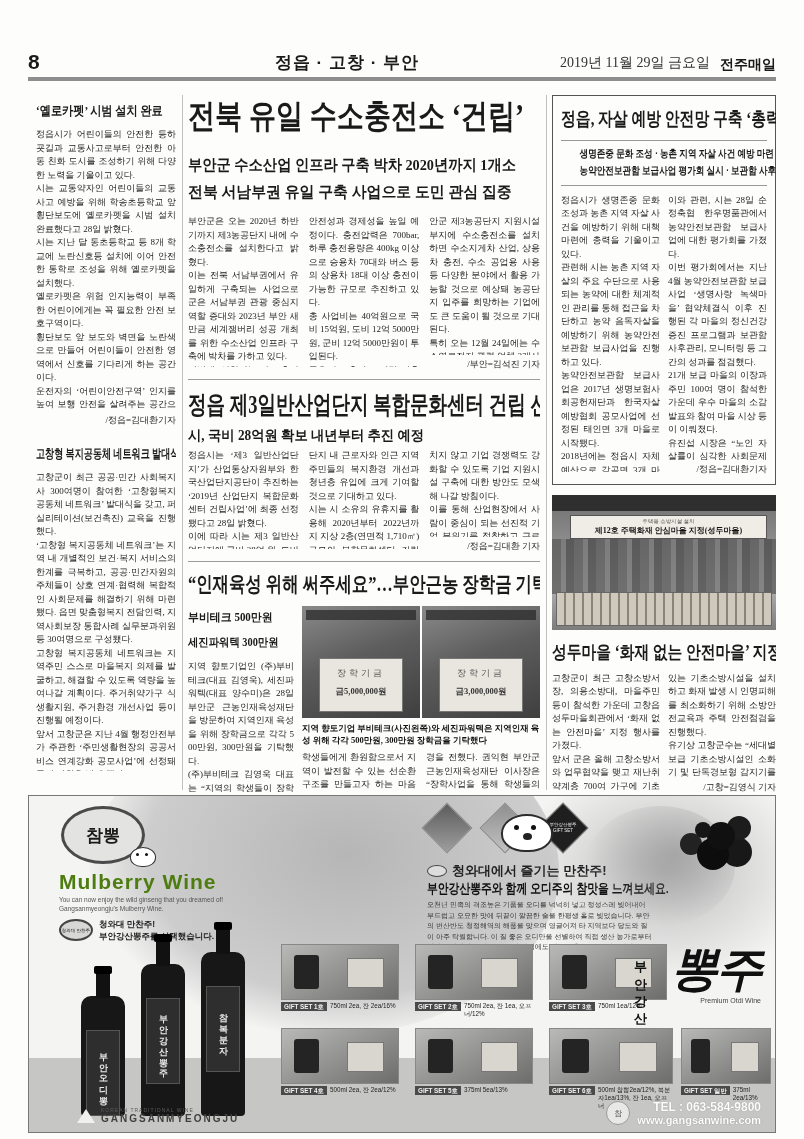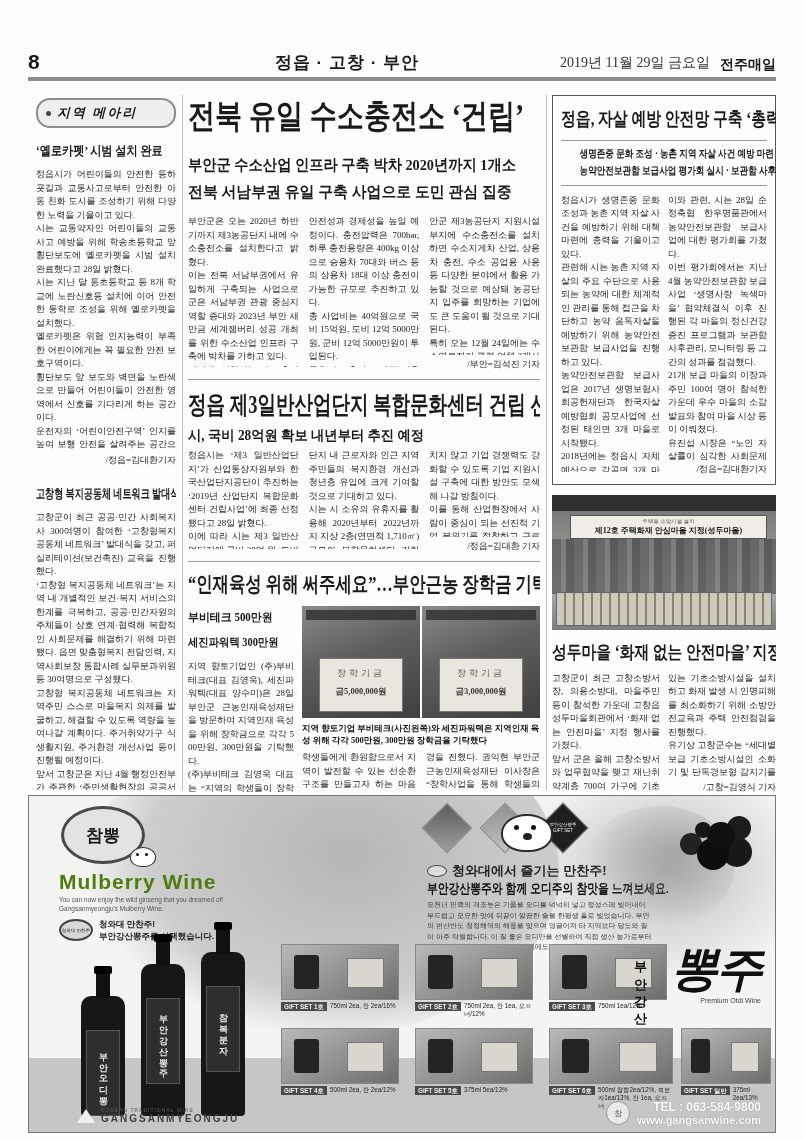--- a/index.html
+++ b/index.html
@@ -171,24 +171,20 @@
       <span class="issue-date">2019년 11월 29일 금요일</span>
       <span class="masthead">전주매일</span>
     </div>
   </div>
   <div class="header-rule"></div>
 
   <div class="vdiv" style="left:182px;"></div>
   <div class="vdiv" style="left:546px;"></div>
 
   <div class="left-col">
-    <div class="echo-box">
-      <span class="echo-dot"></span>
-      <span class="echo-label">지역 메아리</span>
-    </div>
     <div class="left-hl fit" style="transform:scaleX(0.86);">‘옐로카펫’ 시범 설치 완료</div>
     <div class="body preline" style="height:282px;">정읍시가 어린이들의 안전한 등하굣길과 교통사고로부터 안전한 아동 친화 도시를 조성하기 위해 다양한 노력을 기울이고 있다.
  시는 교통약자인 어린이들의 교통사고 예방을 위해 학송초등학교 앞 횡단보도에 옐로카펫을 시범 설치 완료했다고 28일 밝혔다.
  시는 지난 달 동초등학교 등 8개 학교에 노란신호등 설치에 이어 안전한 통학로 조성을 위해 옐로카펫을 설치했다.
  옐로카펫은 위험 인지능력이 부족한 어린이에게는 꼭 필요한 안전 보호구역이다.
  횡단보도 앞 보도와 벽면을 노란색으로 만들어 어린이들이 안전한 영역에서 신호를 기다리게 하는 공간이다.
  운전자의 ‘어린이안전구역’ 인지를 높여 보행 안전을 살려주는 공간으로 운전자가 보행자를 쉽게 인식할 수 있도록 해 교통사고를 예방하는 효과가 있다.
  시는 향후 시범운영을 통해 학교와 학부모, 주민들의 반응을 살펴 경찰서와 협의 후 아이들의 통행이 많은 구간을 선정해 추가 설치할 예정이다.
  유진섭 시장은 “어린이보호구역 내 등하굣길 보행 안전을 위해 교통안전 시설물 설치를 지속적으로 늘려 아이들이 안심하고 통학할 수 있는 환경을 만들도록 노력하겠다”고 밝혔다.</div>
     <div class="byline">/정읍=김대환기자</div>

